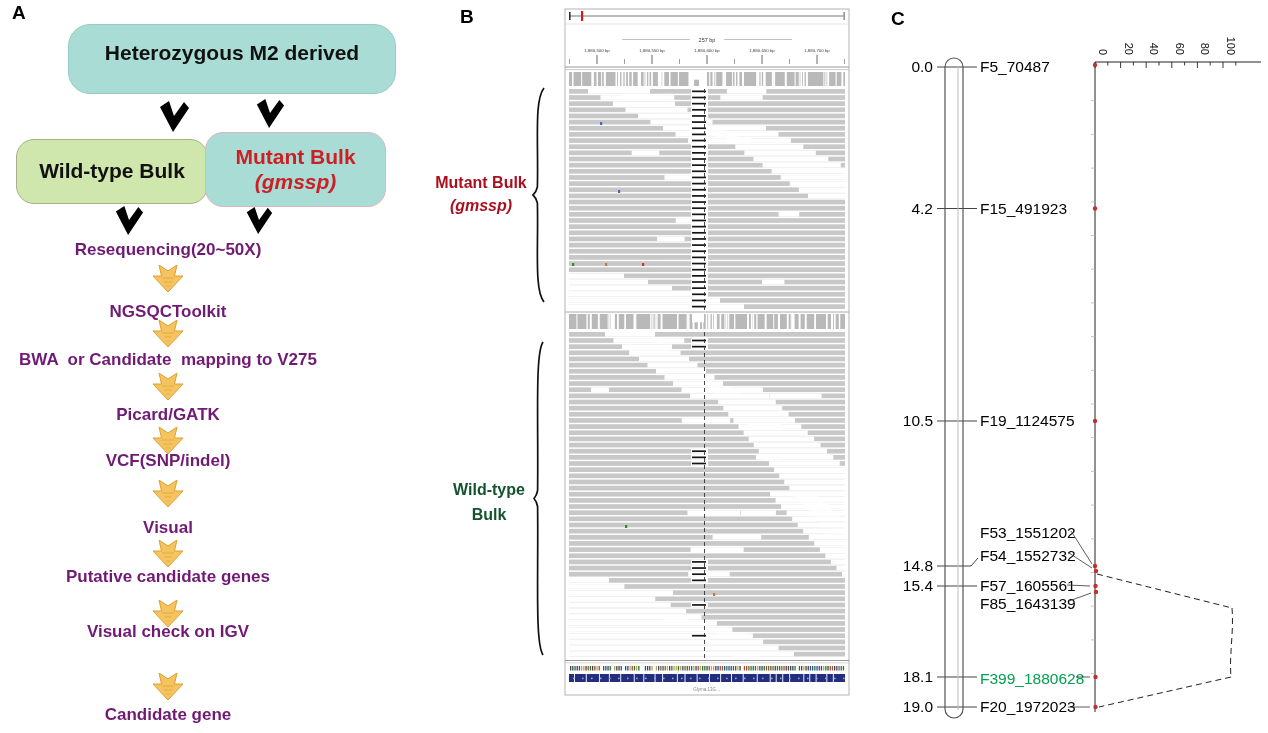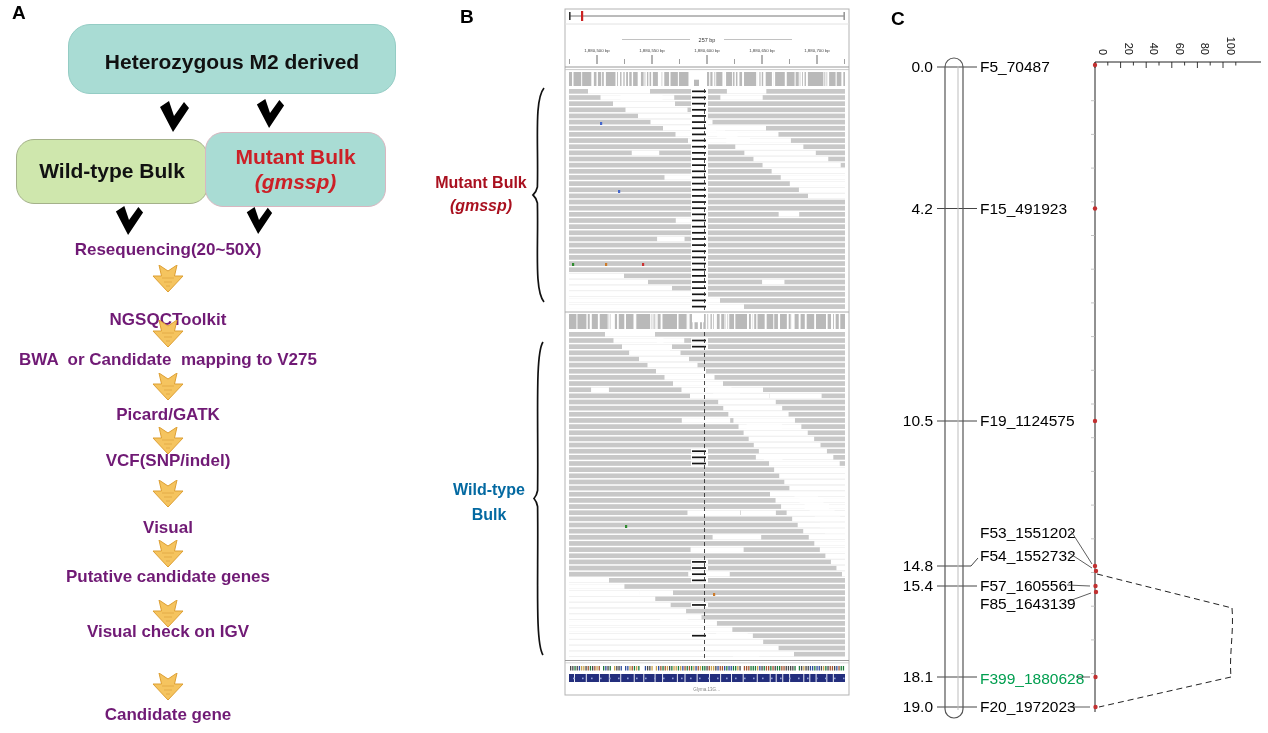--- a/index.html
+++ b/index.html
@@ -3,34 +3,34 @@
 <meta charset="utf-8">
 <style>
   html,body{margin:0;padding:0;background:#fff;}
   .fig{position:relative;width:1268px;height:733px;background:#fff;overflow:hidden;
        font-family:"Liberation Sans",sans-serif;color:#111;}
   .abs{position:absolute;}
   .panel-label{font-size:19px;font-weight:bold;color:#000;}
   
   .round-box{position:absolute;border-radius:22px;text-align:center;font-weight:bold;}
   #top-box{left:68px;top:24px;width:328px;height:70px;background:#a9dcd4;border:1px solid #94ccc4;
-           font-size:21px;line-height:25px;padding-top:24px;box-sizing:border-box;}
+           font-size:21px;line-height:25px;padding-top:15px;box-sizing:border-box;}
   #wild-box{left:16px;top:139px;width:190px;height:63px;background:#cfe7ad;border:1px solid #a4b18a;
             border-radius:18px;font-size:21px;line-height:61px;}
   #mut-box{left:205px;top:132px;width:181px;height:75px;background:#a9dcd4;border:1px solid #d9b6c0;
            border-radius:18px;font-size:21px;line-height:25px;padding-top:11px;box-sizing:border-box;color:#cc2027;}
   .step{position:absolute;left:0;width:336px;text-align:center;font-weight:bold;font-size:17px;
         white-space:pre;color:#701a75;}
   .yarrow{position:absolute;left:152px;width:32px;height:27px;}
   .barrow{position:absolute;}
   
   #mut-bulk-label{left:424px;top:171px;width:114px;text-align:center;font-weight:bold;font-size:16px;
                   line-height:23px;color:#a9101f;}
   #wt-bulk-label{left:434px;top:477px;width:110px;text-align:center;font-weight:bold;font-size:16px;
-                 line-height:25px;color:#0369a1;}
+                 line-height:25px;color:#14532d;}
   svg text{font-family:"Liberation Sans",sans-serif;}
 </style>
 </head>
 <body>
 
 <div class="fig">
 
   <div class="abs" style="left:0;top:0;width:440px;height:733px;">
     <div class="abs panel-label" style="left:12px;top:2px;">A</div>
 
@@ -55,21 +55,21 @@
 
     <svg class="barrow" style="left:113px;top:205px" width="32" height="30" viewBox="0 0 32 32">
         <path d="M2 7 L11 1 L16 16 L26 2 L31 8 L15 32 Z" fill="#000"></path>
       </svg>
     <svg class="barrow" style="left:245px;top:206px" width="28" height="28" viewBox="0 0 32 32">
         <path d="M2 7 L11 1 L16 16 L26 2 L31 8 L15 32 Z" fill="#000"></path>
       </svg>
 
     <div id="flow-steps">
         <div class="step" style="top: 240px;">Resequencing(20~50X)</div>
-        <div class="step" style="top: 310px;">NGSQCToolkit</div>
+        <div class="step" style="top: 302px;">NGSQCToolkit</div>
         <div class="step" style="top: 350px;">BWA  or Candidate  mapping to V275</div>
         <div class="step" style="top: 405px;">Picard/GATK</div>
         <div class="step" style="top: 451px;">VCF(SNP/indel)</div>
         <div class="step" style="top: 518px;">Visual</div>
         <div class="step" style="top: 567px;">Putative candidate genes</div>
         <div class="step" style="top: 622px;">Visual check on IGV</div>
         <div class="step" style="top: 705px;">Candidate gene</div>
       </div>
     <div id="flow-arrows">
         <svg class="yarrow" viewBox="0 0 32 27" style="top: 265px;">

